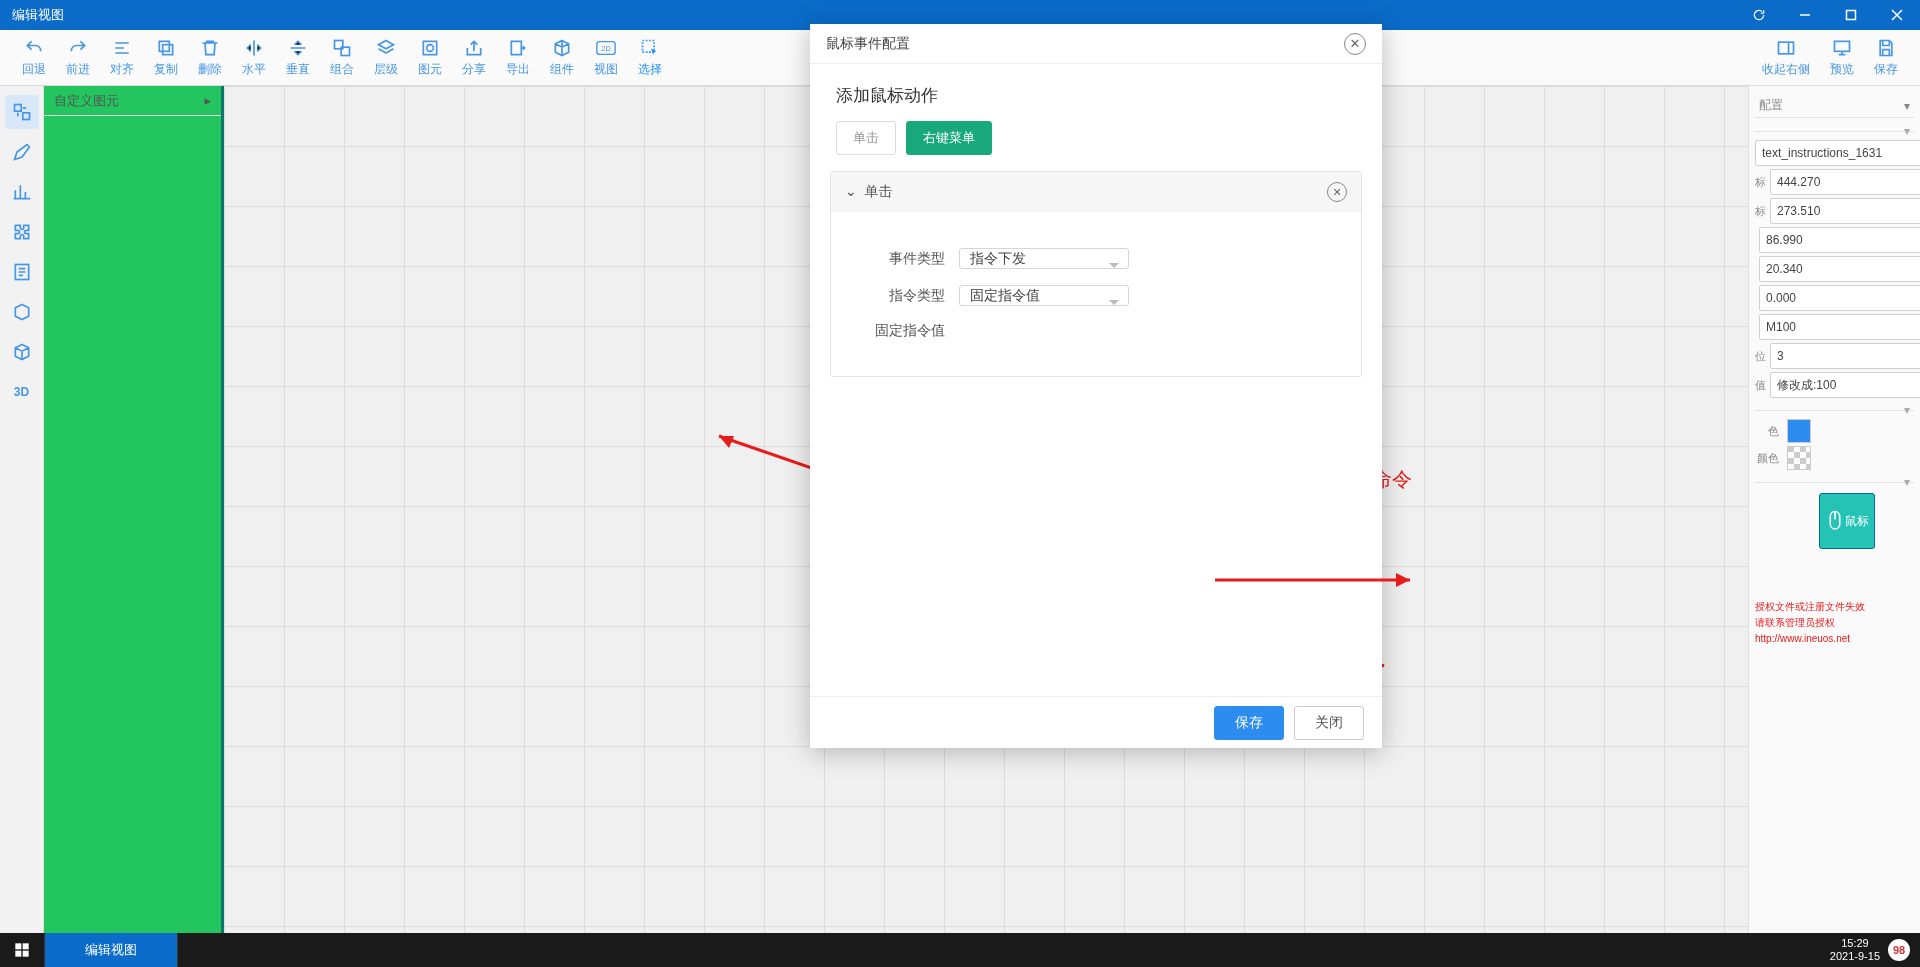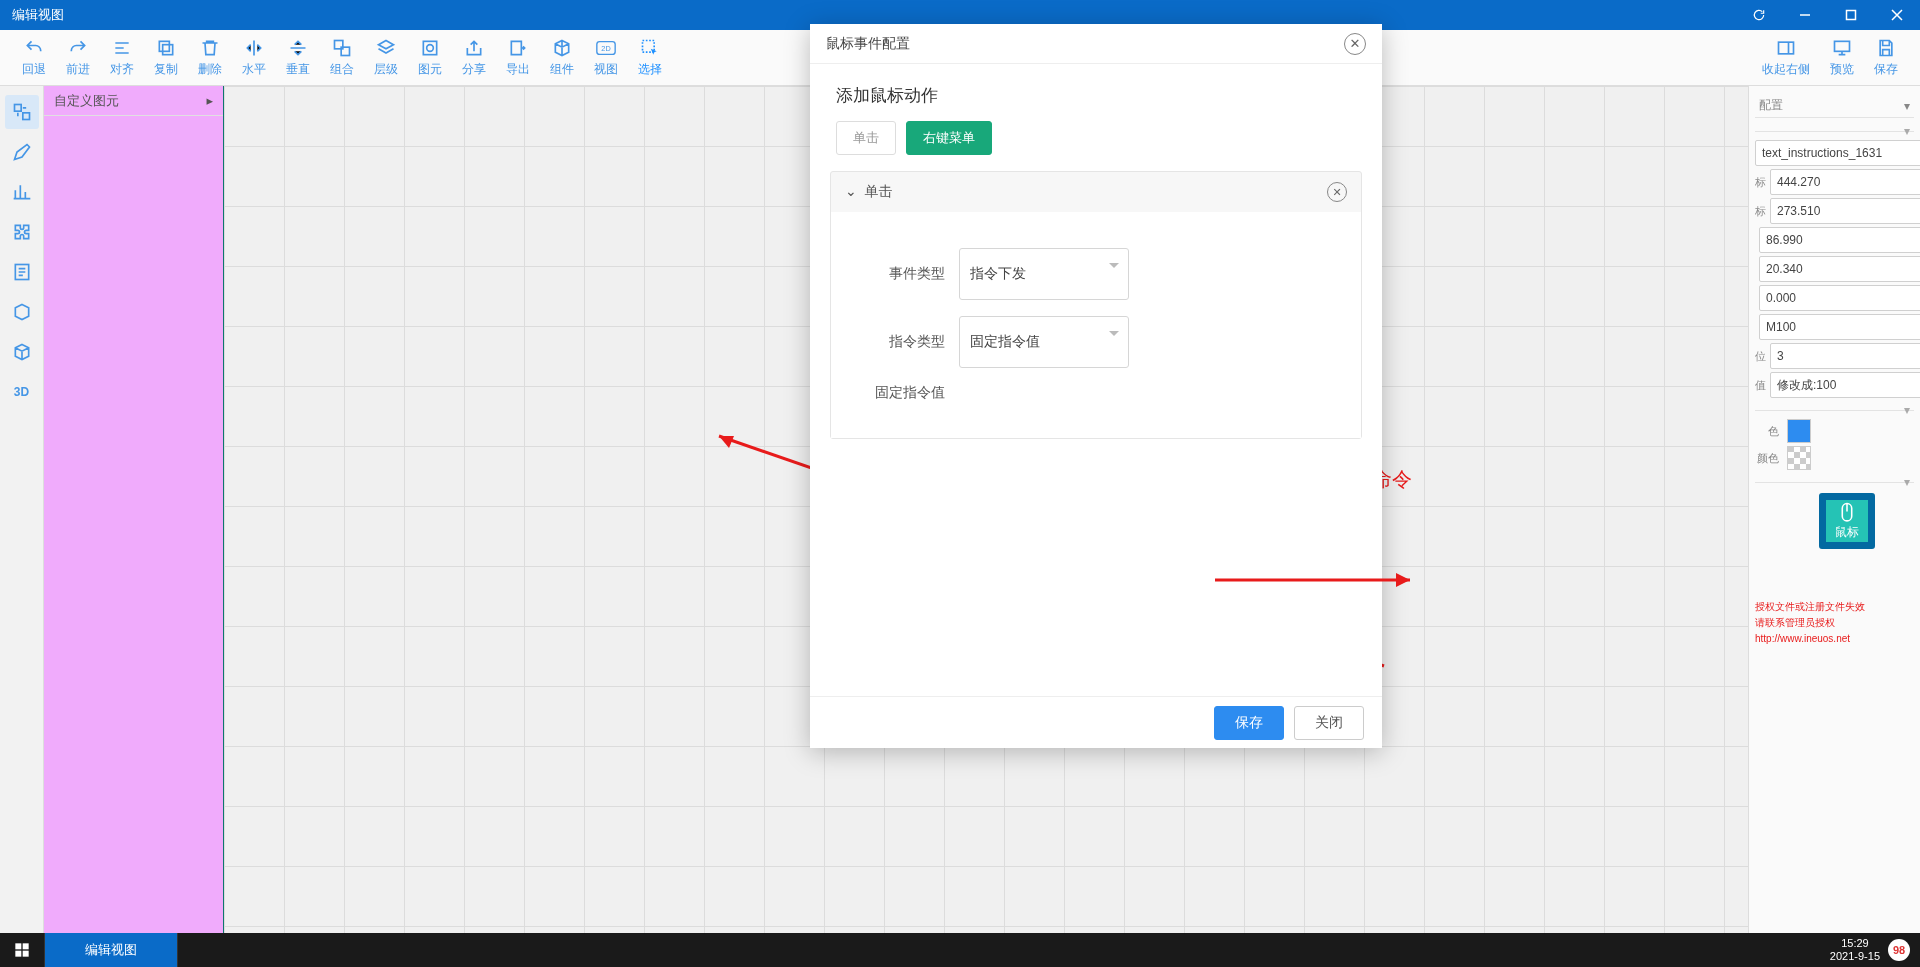--- a/index.html
+++ b/index.html
@@ -15,21 +15,21 @@
 .tool-item.gap { margin-left: auto; }
 .tool-icon { width: 22px; height: 22px; display: flex; align-items: center; justify-content: center; margin-bottom: 2px; }
 .tool-item.selected { color: #1e90ff; font-weight: 500; }
 
 .main { display: flex; height: calc(100% - 30px - 56px - 34px); }
 
 .left-rail { width: 44px; background: #f2f2f2; border-right: 1px solid #ddd; display: flex; flex-direction: column; align-items: center; padding-top: 6px; }
 .rail-btn { width: 34px; height: 34px; margin: 3px 0; display: flex; align-items: center; justify-content: center; color: #4596e6; cursor: pointer; border-radius: 3px; }
 .rail-btn.active { background: #d8e8f8; }
 
-.left-panel { width: 180px; background: #f0abfc; border-right: 1px solid #0f766e; }
+.left-panel { width: 180px; background: #22c55e; border-right: 3px solid #0f766e; }
 .panel-header { height: 30px; display: flex; align-items: center; justify-content: space-between; padding: 0 10px; font-size: 13px; color: #555; border-bottom: 1px solid #e0e0e0; }
 
 .canvas-area { flex: 1; position: relative; background: #f0f0f0; overflow: hidden; }
 .canvas-grid { position: absolute; inset: 0;
   background-image: linear-gradient(#dcdcdc 1px, transparent 1px), linear-gradient(90deg,#dcdcdc 1px, transparent 1px);
   background-size: 60px 60px; background-position: 0 0; }
 .canvas-text { position: absolute; top: 288px; left: 618px; font-size: 18px; color: #222; font-family: "SimSun", serif; }
 .canvas-btn1 { position: absolute; top: 322px; left: 618px; background: #3b7dd4; color: #fff; padding: 4px 10px; font-size: 15px; border: 2px solid #5aa0ff; }
 .canvas-btn2 { position: absolute; top: 322px; left: 718px; background: #d36a1f; color: #fff; padding: 4px 10px; font-size: 15px; border: 1px solid #c05a10; }
 
@@ -40,39 +40,39 @@
 
 .right-panel { width: 172px; background: #fafafa; border-left: 1px solid #ddd; padding: 8px 6px; font-size: 12px; color: #555; position: relative; }
 .rp-header { display: flex; align-items: center; justify-content: space-between; padding: 3px 4px; color: #888; border-bottom: 1px solid #e3e3e3; margin-bottom: 4px; }
 .rp-row { display: flex; align-items: center; margin: 3px 0; }
 .rp-label { width: 28px; text-align: right; color: #888; font-size: 11px; padding-right: 4px; }
 .rp-input { flex: 1; height: 26px; border: 1px solid #d0d0d0; background: #fff; padding: 0 6px; font-size: 12px; color: #444; border-radius: 2px; }
 .rp-color { width: 24px; height: 24px; margin-left: 4px; border: 1px solid #ccc; }
 .rp-section-gap { height: 10px; border-bottom: 1px solid #e3e3e3; margin-bottom: 8px; position: relative; }
 .rp-caret { position: absolute; right: 4px; top: 2px; color: #aaa; }
 .event-btns { display: flex; gap: 8px; margin-top: 10px; }
-.event-btn { width: 56px; height: 56px; background: #e5f6f5; border: 7px solid #0369a1; display: flex; flex-direction: column; align-items: center; justify-content: center; font-size: 12px; color: #333; border-radius: 3px; cursor: pointer; }
+.event-btn { width: 56px; height: 56px; background: #e5f6f5; border: 1px solid #0369a1; display: flex; flex-direction: row; align-items: center; justify-content: center; font-size: 12px; color: #333; border-radius: 3px; cursor: pointer; }
 .event-btn.active { background: #25c3b5; color: #fff; }
 .warn { color: #e81b1b; font-size: 10px; margin-top: 50px; line-height: 1.6; }
 .warn a { color: #e81b1b; text-decoration: none; }
 
 .dialog { position: absolute; top: 24px; left: 810px; width: 572px; height: 724px; background: #fff; box-shadow: 0 4px 24px rgba(0,0,0,0.25); display: flex; flex-direction: column; }
 .dlg-header { height: 40px; display: flex; align-items: center; justify-content: space-between; padding: 0 16px; font-size: 14px; color: #444; border-bottom: 1px solid #eee; }
 .dlg-close { width: 22px; height: 22px; border: 1.5px solid #888; border-radius: 50%; display: flex; align-items: center; justify-content: center; cursor: pointer; font-size: 13px; color: #666; }
 .dlg-body { flex: 1; padding: 16px 20px; overflow: auto; }
 .dlg-subtitle { font-size: 17px; color: #333; margin: 4px 0 14px 6px; }
 .dlg-tabs { display: flex; gap: 10px; margin: 0 0 16px 6px; }
 .dlg-tab { padding: 7px 16px; font-size: 13px; border: 1px solid #ddd; background: #fff; color: #999; border-radius: 3px; cursor: pointer; }
 .dlg-tab.green { background: #18a87a; color: #fff; border-color: #18a87a; }
 .dlg-section { border: 1px solid #e5e5e5; border-radius: 3px; background: #f7f7f7; }
 .dlg-section-h { height: 40px; display: flex; align-items: center; justify-content: space-between; padding: 0 14px; font-size: 14px; color: #555; cursor: pointer; }
 .dlg-section-b { background: #fff; padding: 20px 24px; }
 .fld { display: flex; align-items: center; margin: 16px 0; }
 .fld-label { width: 90px; text-align: right; font-size: 14px; color: #555; margin-right: 14px; }
-.fld-input { flex: 1; max-width: 420px; height: 52px; border: 1px solid #d6d6d6; border-radius: 3px; padding: 0 10px; font-size: 14px; color: #444; }
+.fld-input { flex: 1; max-width: 420px; height: 21px; border: 1px solid #d6d6d6; border-radius: 3px; padding: 0 10px; font-size: 14px; color: #444; }
 .fld-select { flex: 0 0 170px; position: relative; }
 .fld-select .fld-input { width: 100%; cursor: pointer; }
 .fld-select::after { content: ""; position: absolute; right: 10px; top: 15px; border: 5px solid transparent; border-top-color: #bbb; }
 .dlg-footer { height: 52px; display: flex; align-items: center; justify-content: flex-end; padding: 0 18px; border-top: 1px solid #eee; gap: 10px; }
 .dlg-btn { padding: 7px 20px; font-size: 14px; border-radius: 3px; cursor: pointer; border: 1px solid #ccc; background: #fff; color: #555; }
 .dlg-btn.primary { background: #2d8cf0; color: #fff; border-color: #2d8cf0; }
 
 .taskbar { position: absolute; bottom: 0; left: 0; right: 0; height: 34px; background: #1a1a1a; display: flex; align-items: center; color: #fff; }
 .tb-start { width: 44px; height: 100%; display: flex; align-items: center; justify-content: center; }
 .tb-app { height: 100%; padding: 0 40px; display: flex; align-items: center; background: #0a6bc8; font-size: 13px; border-left:1px solid #333; border-right:1px solid #333;}

